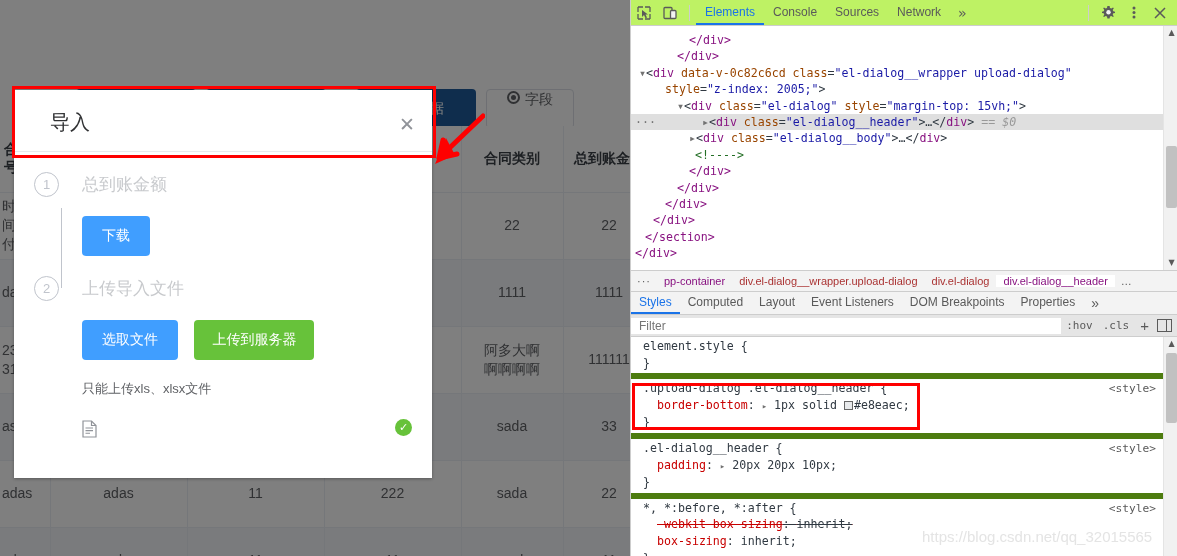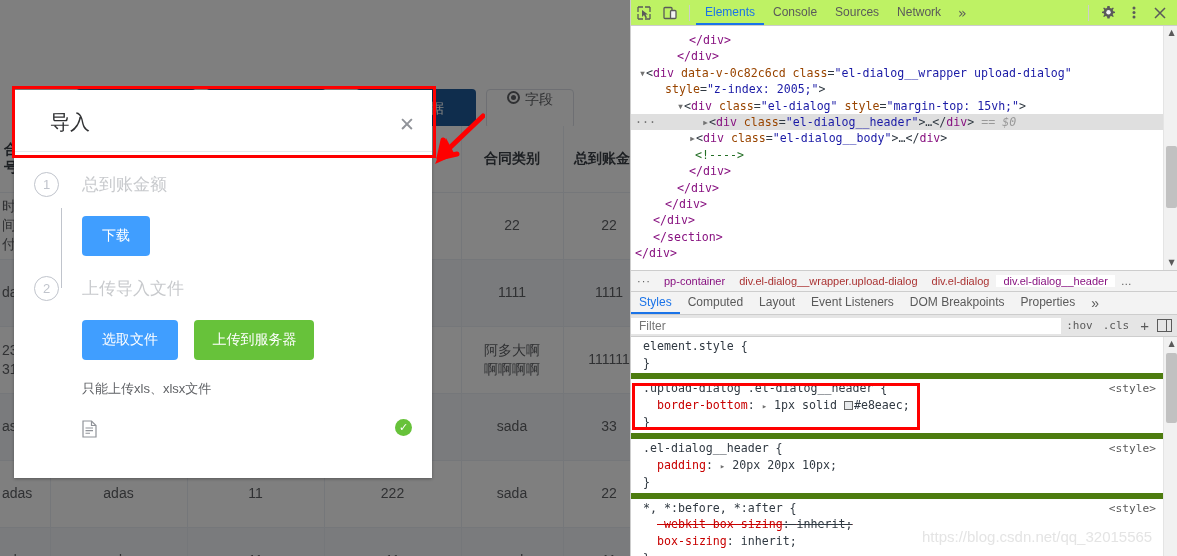--- a/index.html
+++ b/index.html
@@ -485,21 +485,21 @@
         <div class="node" style=""><span class="arrow">▾</span><span class="punc">&lt;</span><span class="tag">div</span> <span class="attr">data-v-0c82c6cd</span> <span class="attr">class</span><span class="punc">=</span><span class="val">"el-dialog__wrapper upload-dialog"</span></div>
         <div class="node" style="padding-left:34px;"><span class="attr">style</span><span class="punc">=</span><span class="val">"z-index: 2005;"</span><span class="punc">&gt;</span></div>
         <div class="node" style="padding-left:46px;"><span class="arrow">▾</span><span class="punc">&lt;</span><span class="tag">div</span> <span class="attr">class</span><span class="punc">=</span><span class="val">"el-dialog"</span> <span class="attr">style</span><span class="punc">=</span><span class="val">"margin-top: 15vh;"</span><span class="punc">&gt;</span></div>
         <div class="node selected" style="padding-left:0px;"><span class="ellipsis-btn" style="padding-left:4px;">···</span><span style="padding-left:46px;"><span class="arrow">▸</span><span class="punc">&lt;</span><span class="tag">div</span> <span class="attr">class</span><span class="punc">=</span><span class="val">"el-dialog__header"</span><span class="punc">&gt;</span><span class="punc">…&lt;/</span><span class="tag">div</span><span class="punc">&gt;</span> <span class="dollar">== $0</span></span></div>
         <div class="node" style="padding-left:58px;"><span class="arrow">▸</span><span class="punc">&lt;</span><span class="tag">div</span> <span class="attr">class</span><span class="punc">=</span><span class="val">"el-dialog__body"</span><span class="punc">&gt;</span><span class="punc">…&lt;/</span><span class="tag">div</span><span class="punc">&gt;</span></div>
         <div class="node" style="padding-left:64px;"><span class="cmt">&lt;!----&gt;</span></div>
         <div class="node" style="padding-left:58px;"><span class="tag">&lt;/div&gt;</span></div>
         <div class="node" style="padding-left:46px;"><span class="tag">&lt;/div&gt;</span></div>
         <div class="node" style="padding-left:34px;"><span class="tag">&lt;/div&gt;</span></div>
         <div class="node" style="padding-left:22px;"><span class="tag">&lt;/div&gt;</span></div>
-        <div class="node" style="padding-left:14px;margin-left:8px;"><span class="tag">&lt;/section&gt;</span></div>
+        <div class="node" style="padding-left:14px;"><span class="tag">&lt;/section&gt;</span></div>
         <div class="node" style="padding-left:4px;"><span class="tag">&lt;/div&gt;</span></div>
       </div>
       <div class="vscroll">
         <div class="up">▲</div>
         <div class="thumb" style="top:120px;height:62px;"></div>
         <div class="down">▼</div>
       </div>
     </div>
 
     <div id="dt-path">

